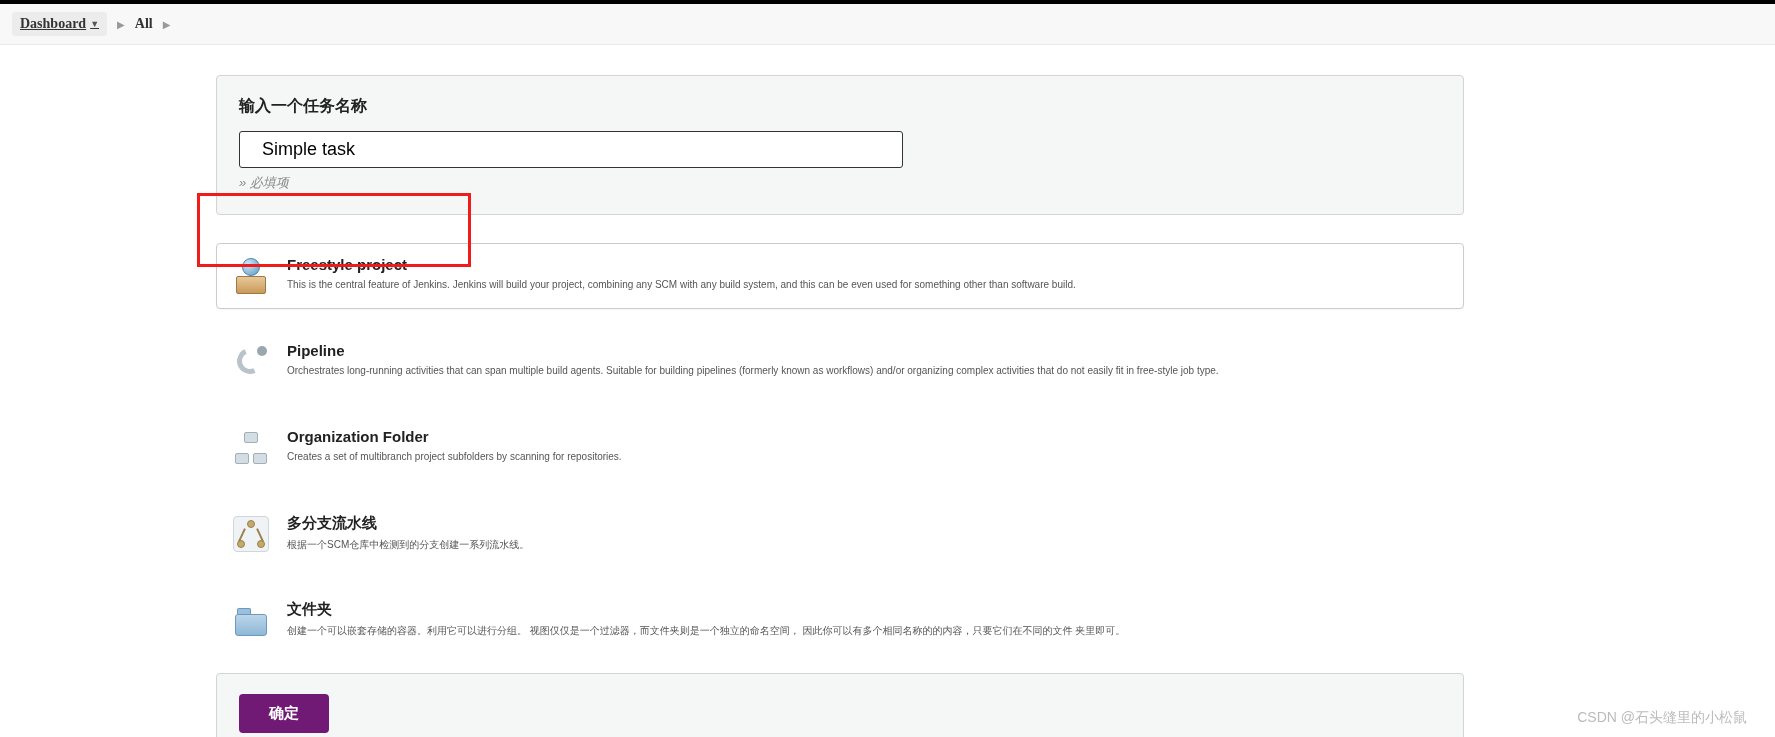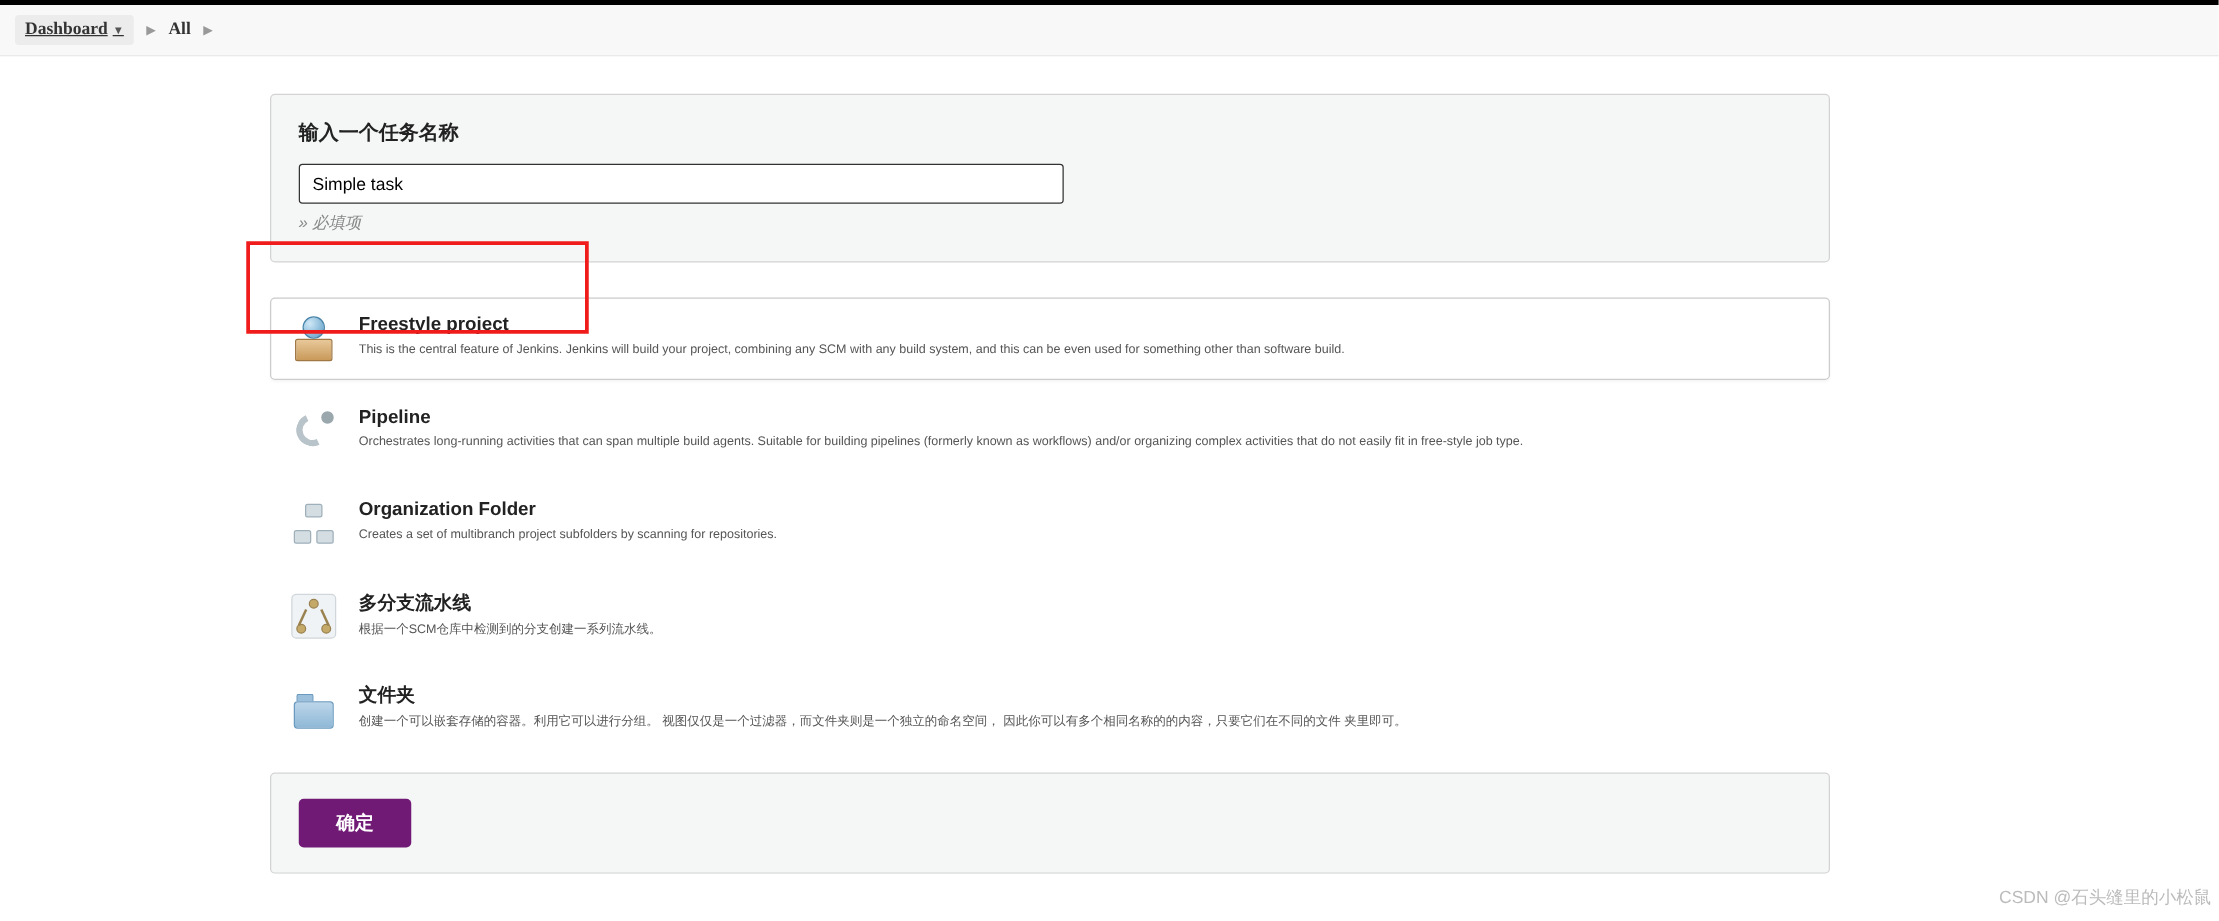--- a/index.html
+++ b/index.html
@@ -7,36 +7,36 @@
 .topbar { height: 4px; background: #000; }
 .breadcrumb { background: #f8f8f8; border-bottom: 1px solid #eaeaea; padding: 8px 12px; display: flex; align-items: center; gap: 10px; font-size: 14px; }
 .breadcrumb-item { display: inline-flex; align-items: center; gap: 4px; color: #333; font-family: Liberation Serif, serif; }
 .breadcrumb-first { font-weight: bold; text-decoration: underline; padding: 4px 8px; background: #ececec; border-radius: 3px; }
 .breadcrumb-sep { color: #999; font-size: 10px; }
 .caret-down { font-size: 9px; color: #555; }
 
 .main { padding: 30px 0 0 216px; max-width: 1540px; }
 .form-panel { background: #f5f7f7; border: 1px solid #d3d3d3; border-radius: 4px; padding: 20px 22px 22px; margin-bottom: 28px; width: 1248px; }
 .form-title { font-size: 16px; font-weight: bold; color: #222; margin-bottom: 14px; }
-.name-input { width: 612px; padding: 7px 10px; font-size: 14px; border: 1px solid #333; border-radius: 3px; outline: none; }
+.name-input { width: 664px; padding: 7px 22px; font-size: 18px; border: 1px solid #333; border-radius: 3px; outline: none; }
 .required-hint { font-style: italic; color: #888; font-size: 13px; margin-top: 6px; }
 
 .options { width: 1248px; }
-.option { display: flex; align-items: flex-start; gap: 16px; padding: 12px 14px; border: 1px solid transparent; border-radius: 4px; cursor: pointer; margin-bottom: 8px; }
+.option { display: flex; align-items: flex-start; gap: 16px; padding: 12px 14px; border: 1px solid transparent; border-radius: 4px; cursor: pointer; margin-bottom: 20px; }
 .option.selected { border: 1px solid #ccc; background: #fff; box-shadow: 0 1px 2px rgba(0,0,0,0.04); }
 .highlight-box { position: absolute; border: 3px solid #f01c1c; pointer-events: none; }
 .option-icon { width: 40px; height: 40px; flex-shrink: 0; display: flex; align-items: center; justify-content: center; }
 .option-body { flex: 1; }
 .option-title { font-weight: bold; font-size: 15px; color: #222; margin-bottom: 4px; }
 .option-desc { font-size: 10px; color: #555; line-height: 1.5; }
 
 .footer-panel { background: #f5f7f7; border: 1px solid #d3d3d3; border-top: 1px solid #d3d3d3; border-radius: 4px; padding: 20px 22px; width: 1248px; margin-top: 18px; }
 .ok-btn { background: #701a75; color: #fff; border: none; padding: 10px 30px; font-size: 15px; font-weight: bold; border-radius: 4px; cursor: pointer; }
 
-.watermark { position: fixed; right: 6px; bottom: 10px; color: #bbb; font-size: 14px; }
+.watermark { position: fixed; right: 28px; bottom: 10px; color: #bbb; font-size: 14px; }
 
 
 .ic-freestyle { position: relative; }
 .ic-freestyle .box { width: 30px; height: 18px; background: linear-gradient(#e8c89a,#c99a5a); border: 1px solid #a07845; border-radius: 2px; position: absolute; bottom: 2px; left: 5px; }
 .ic-freestyle .ball { width: 18px; height: 18px; background: radial-gradient(circle at 30% 30%, #cfe8f7, #5b9bc4); border-radius: 50%; position: absolute; top: 2px; left: 11px; border:1px solid #4a85aa; }
 
 .ic-pipeline { position: relative; }
 .ic-pipeline .pipe { width: 26px; height: 26px; border: 5px solid #b8c4c9; border-radius: 50%; border-top-color: transparent; border-right-color: transparent; transform: rotate(20deg); position: absolute; top: 6px; left: 6px; }
 .ic-pipeline .end { width: 10px; height: 10px; background: #9aa8ae; border-radius: 50%; position: absolute; top: 4px; right: 4px; }
 

